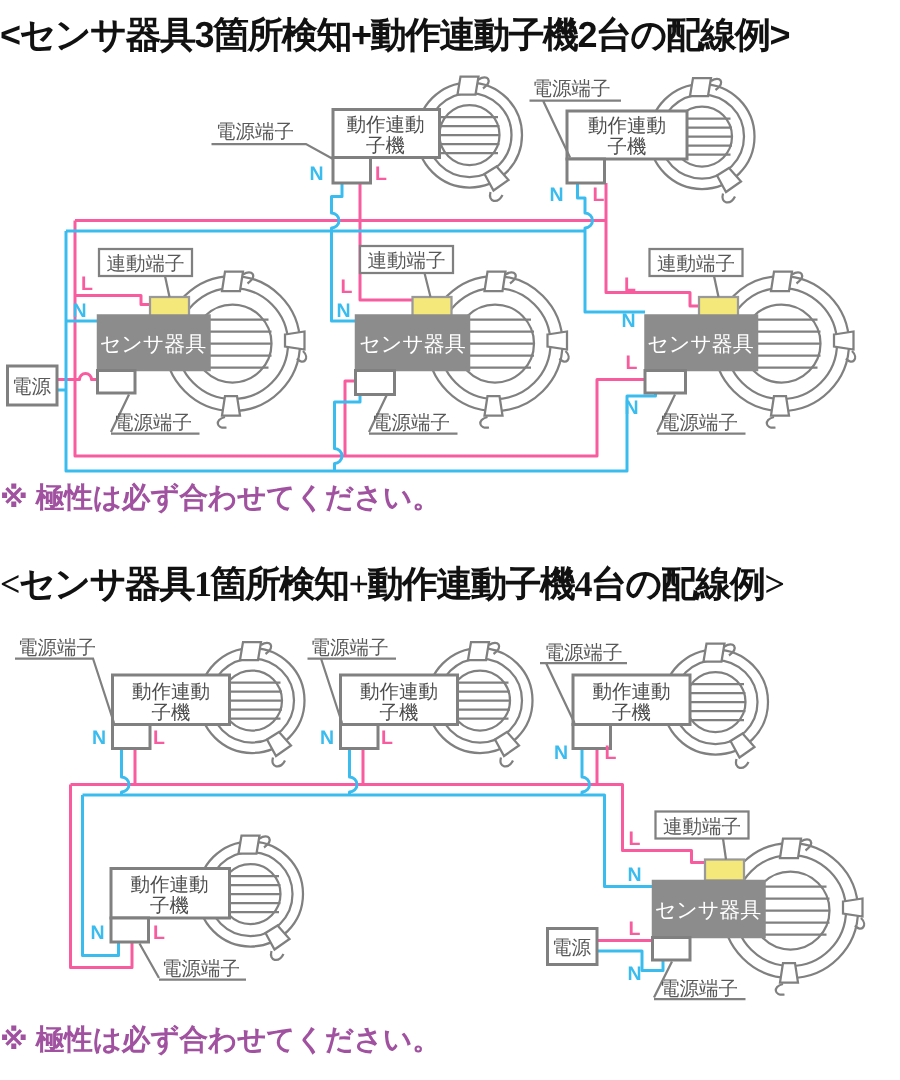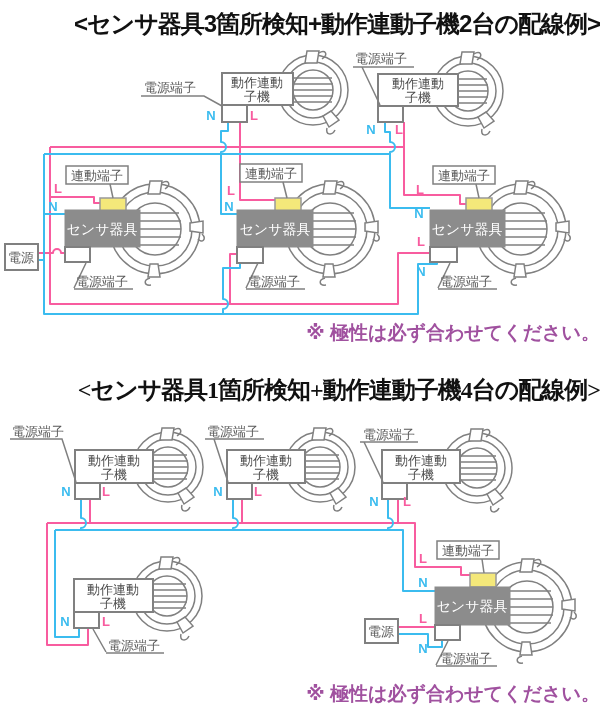--- a/index.html
+++ b/index.html
@@ -1,21 +1,21 @@
 <!DOCTYPE html>
 <html><head>
 <meta charset="utf-8">
 <style>
   html,body{margin:0;padding:0;background:#ffffff;width:600px;height:720px;overflow:hidden;
     font-family:"Liberation Sans","DejaVu Sans",sans-serif;}
-  .title{width:600px;text-align:right;font-weight:bold;font-size:24px;line-height:32px;
+  .title{width:600px;text-align:left;font-weight:bold;font-size:24px;line-height:32px;
     color:#111;letter-spacing:-1px;white-space:nowrap;}
   #title1{padding-top:8px;}
   #title2{padding-top:26px;font-family:Liberation Serif, serif;}
-  .note{width:600px;text-align:right;font-size:19px;line-height:30px;color:#a0519f;font-weight:bold;}
+  .note{width:600px;text-align:left;font-size:19px;line-height:30px;color:#a0519f;font-weight:bold;}
   svg{display:block;}
   svg text{font-family:"Liberation Sans","DejaVu Sans",sans-serif;}
   .boxlab{font-size:13px;fill:#4d4d4d;}
   .callout{font-size:13px;fill:#595959;}
   .nl{font-size:13px;font-weight:bold;}
   .nl-n{fill:#3bbcef;}
   .nl-l{fill:#f85c9f;}
   .sensortxt{font-size:14px;fill:#ffffff;}
   .wire-l{stroke:#f85c9f;stroke-width:2;fill:none;stroke-linejoin:round;}
   .wire-n{stroke:#3bbcef;stroke-width:2;fill:none;stroke-linejoin:round;}

